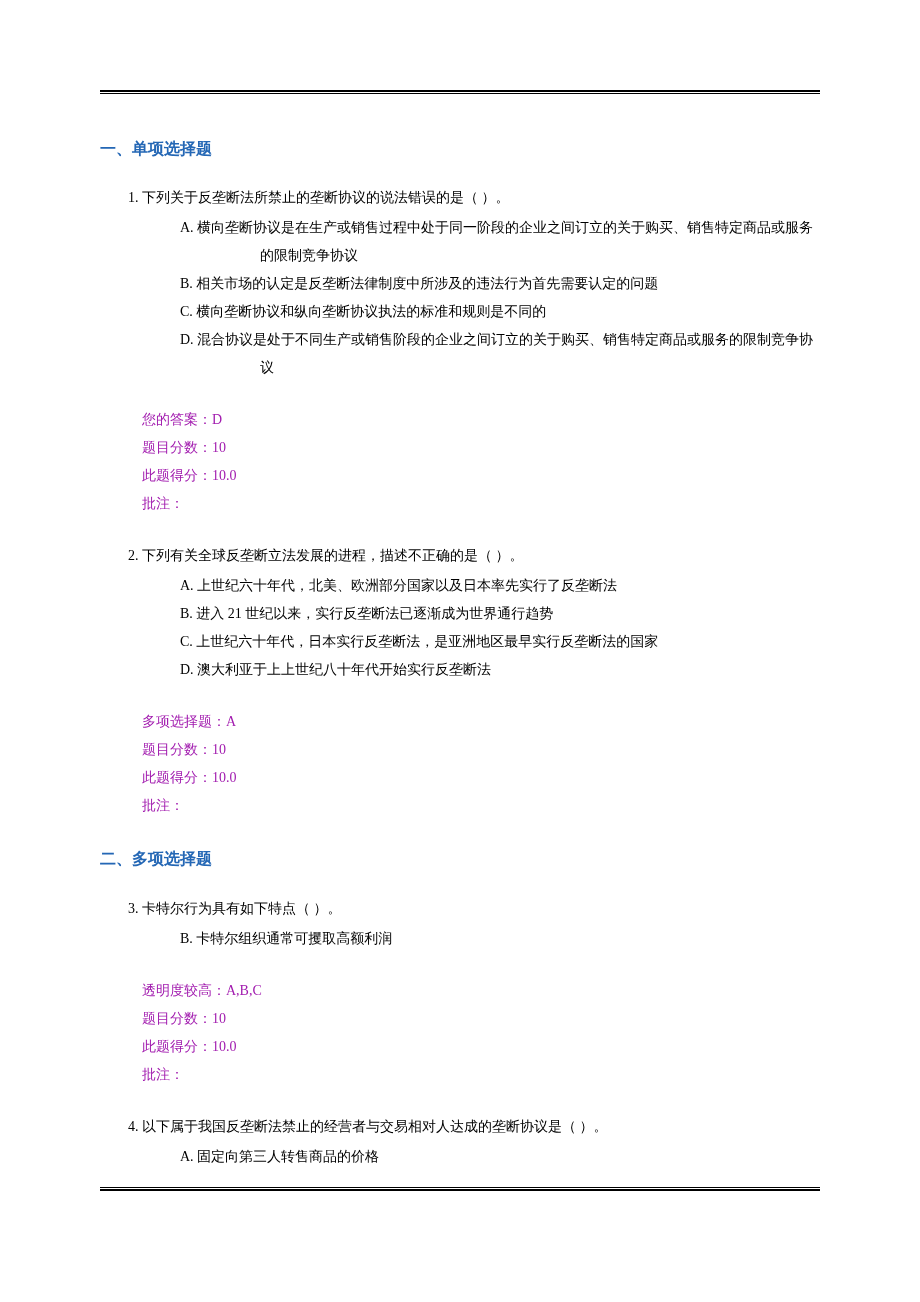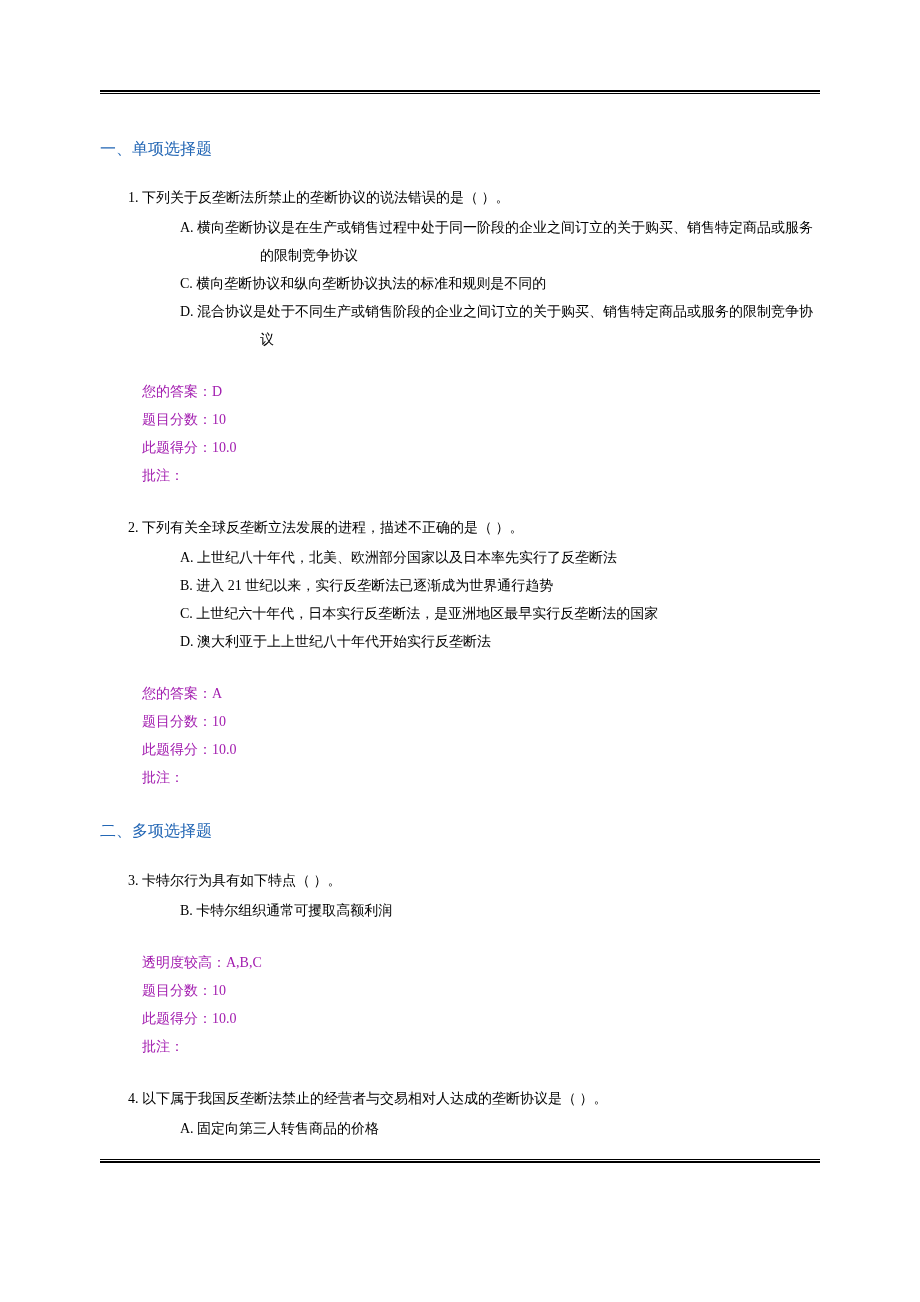--- a/index.html
+++ b/index.html
@@ -25,21 +25,21 @@
     }
     .hr-bottom {
       border: none;
       border-top: 1px solid #000;
       border-bottom: 2.5px solid #000;
       height: 4px;
       margin-top: 2px;
     }
     .section-title {
       font-size: 16px;
-      font-weight: normal;
+      font-weight: bold;
       margin-bottom: 20px;
       margin-top: 10px;
     }
     .section-title .num {
       color: #2467b5;
     }
     .section-title .txt {
       color: #2467b5;
     }
     .question {
@@ -74,41 +74,42 @@
 <div class="section-title">
   <span class="num">一、</span><span class="txt">单项选择题</span>
 </div>
 
 <div class="question">
   <div class="q-text">
     <span class="qnum">1.</span>
     <span>下列关于反垄断法所禁止的垄断协议的说法错误的是（ ）。</span>
   </div>
   <div style="padding-left:80px; text-indent:-80px; margin-left:80px; line-height:2.0;"><span>A. 横向垄断协议是在生产或销售过程中处于同一阶段的企业之间订立的关于购买、销售特定商品或服务的限制竞争协议</span></div>
+  <div class="option">B. 相关市场的认定是反垄断法律制度中所涉及的违法行为首先需要认定的问题</div>
   <div class="option">C. 横向垄断协议和纵向垄断协议执法的标准和规则是不同的</div>
   <div style="padding-left:80px; text-indent:-80px; margin-left:80px; line-height:2.0;"><span>D. 混合协议是处于不同生产或销售阶段的企业之间订立的关于购买、销售特定商品或服务的限制竞争协议</span></div>
   <div class="answer-block">
     <div>您的答案：D</div>
     <div>题目分数：10</div>
     <div>此题得分：10.0</div>
     <div>批注：</div>
   </div>
 </div>
 
 <div class="question">
   <div class="q-text">
     <span class="qnum">2.</span>
     <span>下列有关全球反垄断立法发展的进程，描述不正确的是（ ）。</span>
   </div>
-  <div class="option">A. 上世纪八十年代，北美、欧洲部分国家以及日本率先实行了反垄断法</div>
+  <div class="option">A. 上世纪六十年代，北美、欧洲部分国家以及日本率先实行了反垄断法</div>
   <div class="option">B. 进入 21 世纪以来，实行反垄断法已逐渐成为世界通行趋势</div>
   <div class="option">C. 上世纪六十年代，日本实行反垄断法，是亚洲地区最早实行反垄断法的国家</div>
   <div class="option">D. 澳大利亚于上上世纪八十年代开始实行反垄断法</div>
   <div class="answer-block">
-    <div>您的答案：A</div>
+    <div>多项选择题：A</div>
     <div>题目分数：10</div>
     <div>此题得分：10.0</div>
     <div>批注：</div>
   </div>
 </div>
 
 <div class="section-title">
   <span class="num">二、</span><span class="txt">多项选择题</span>
 </div>
 

